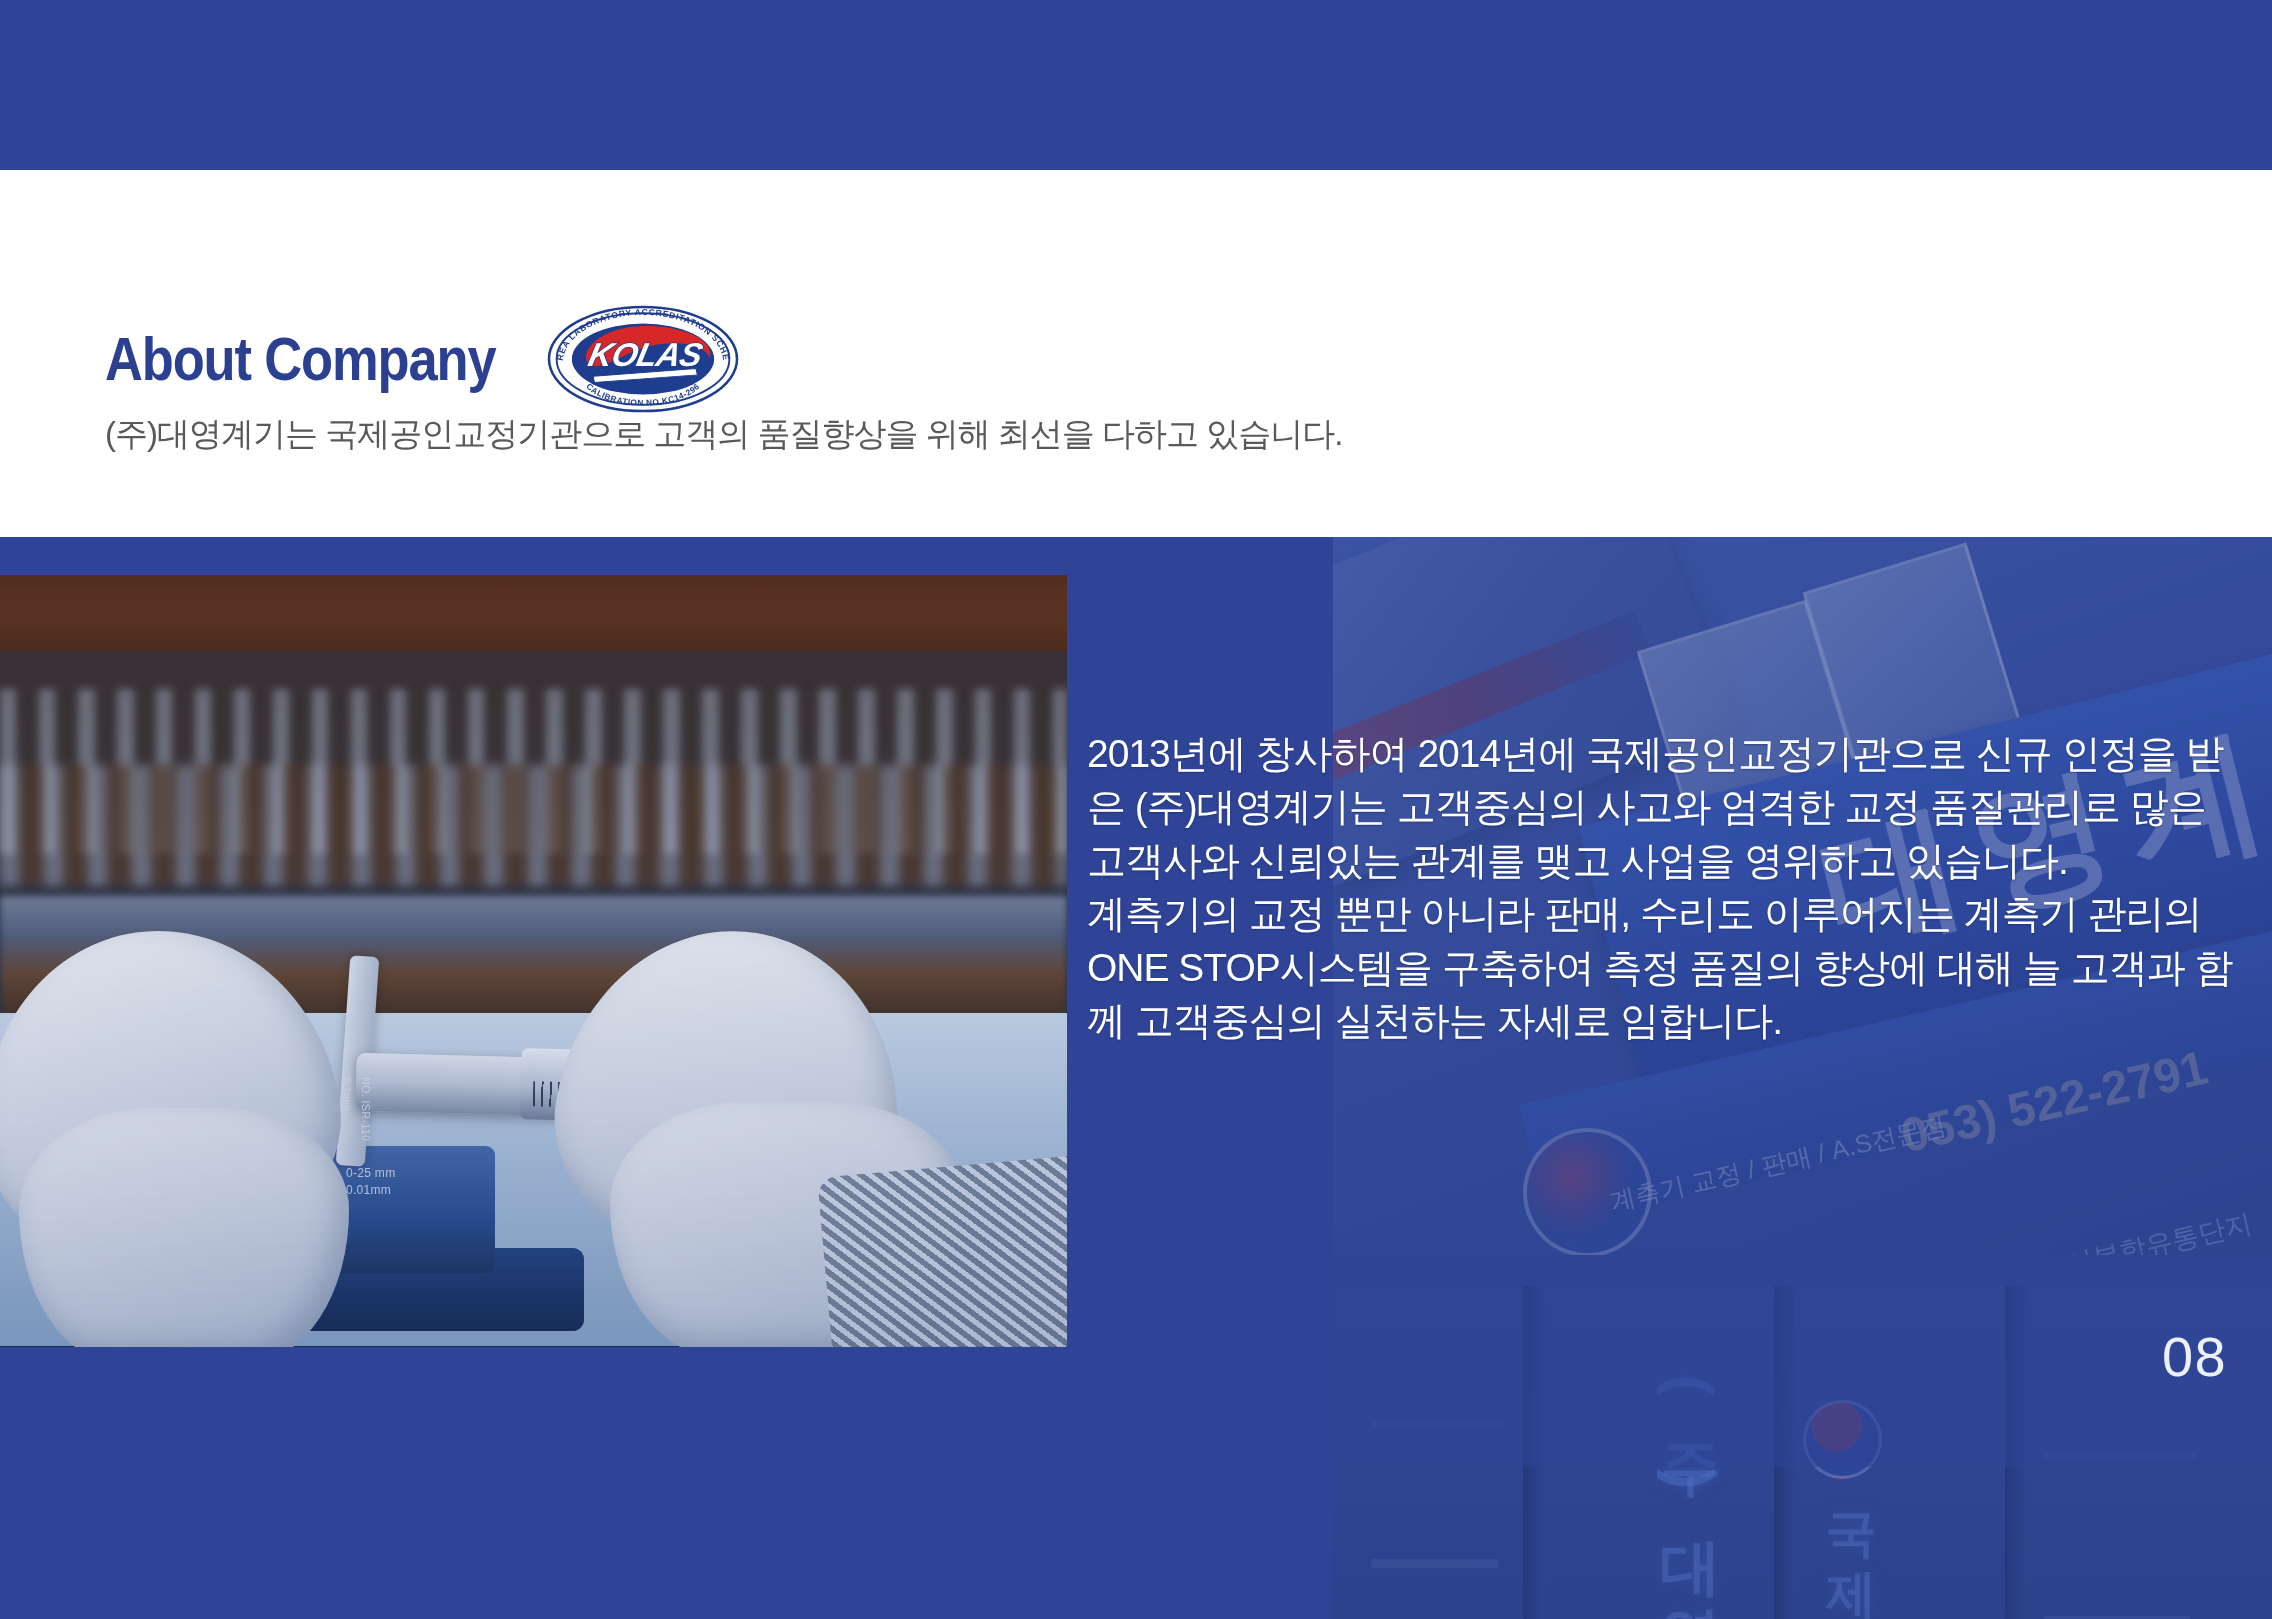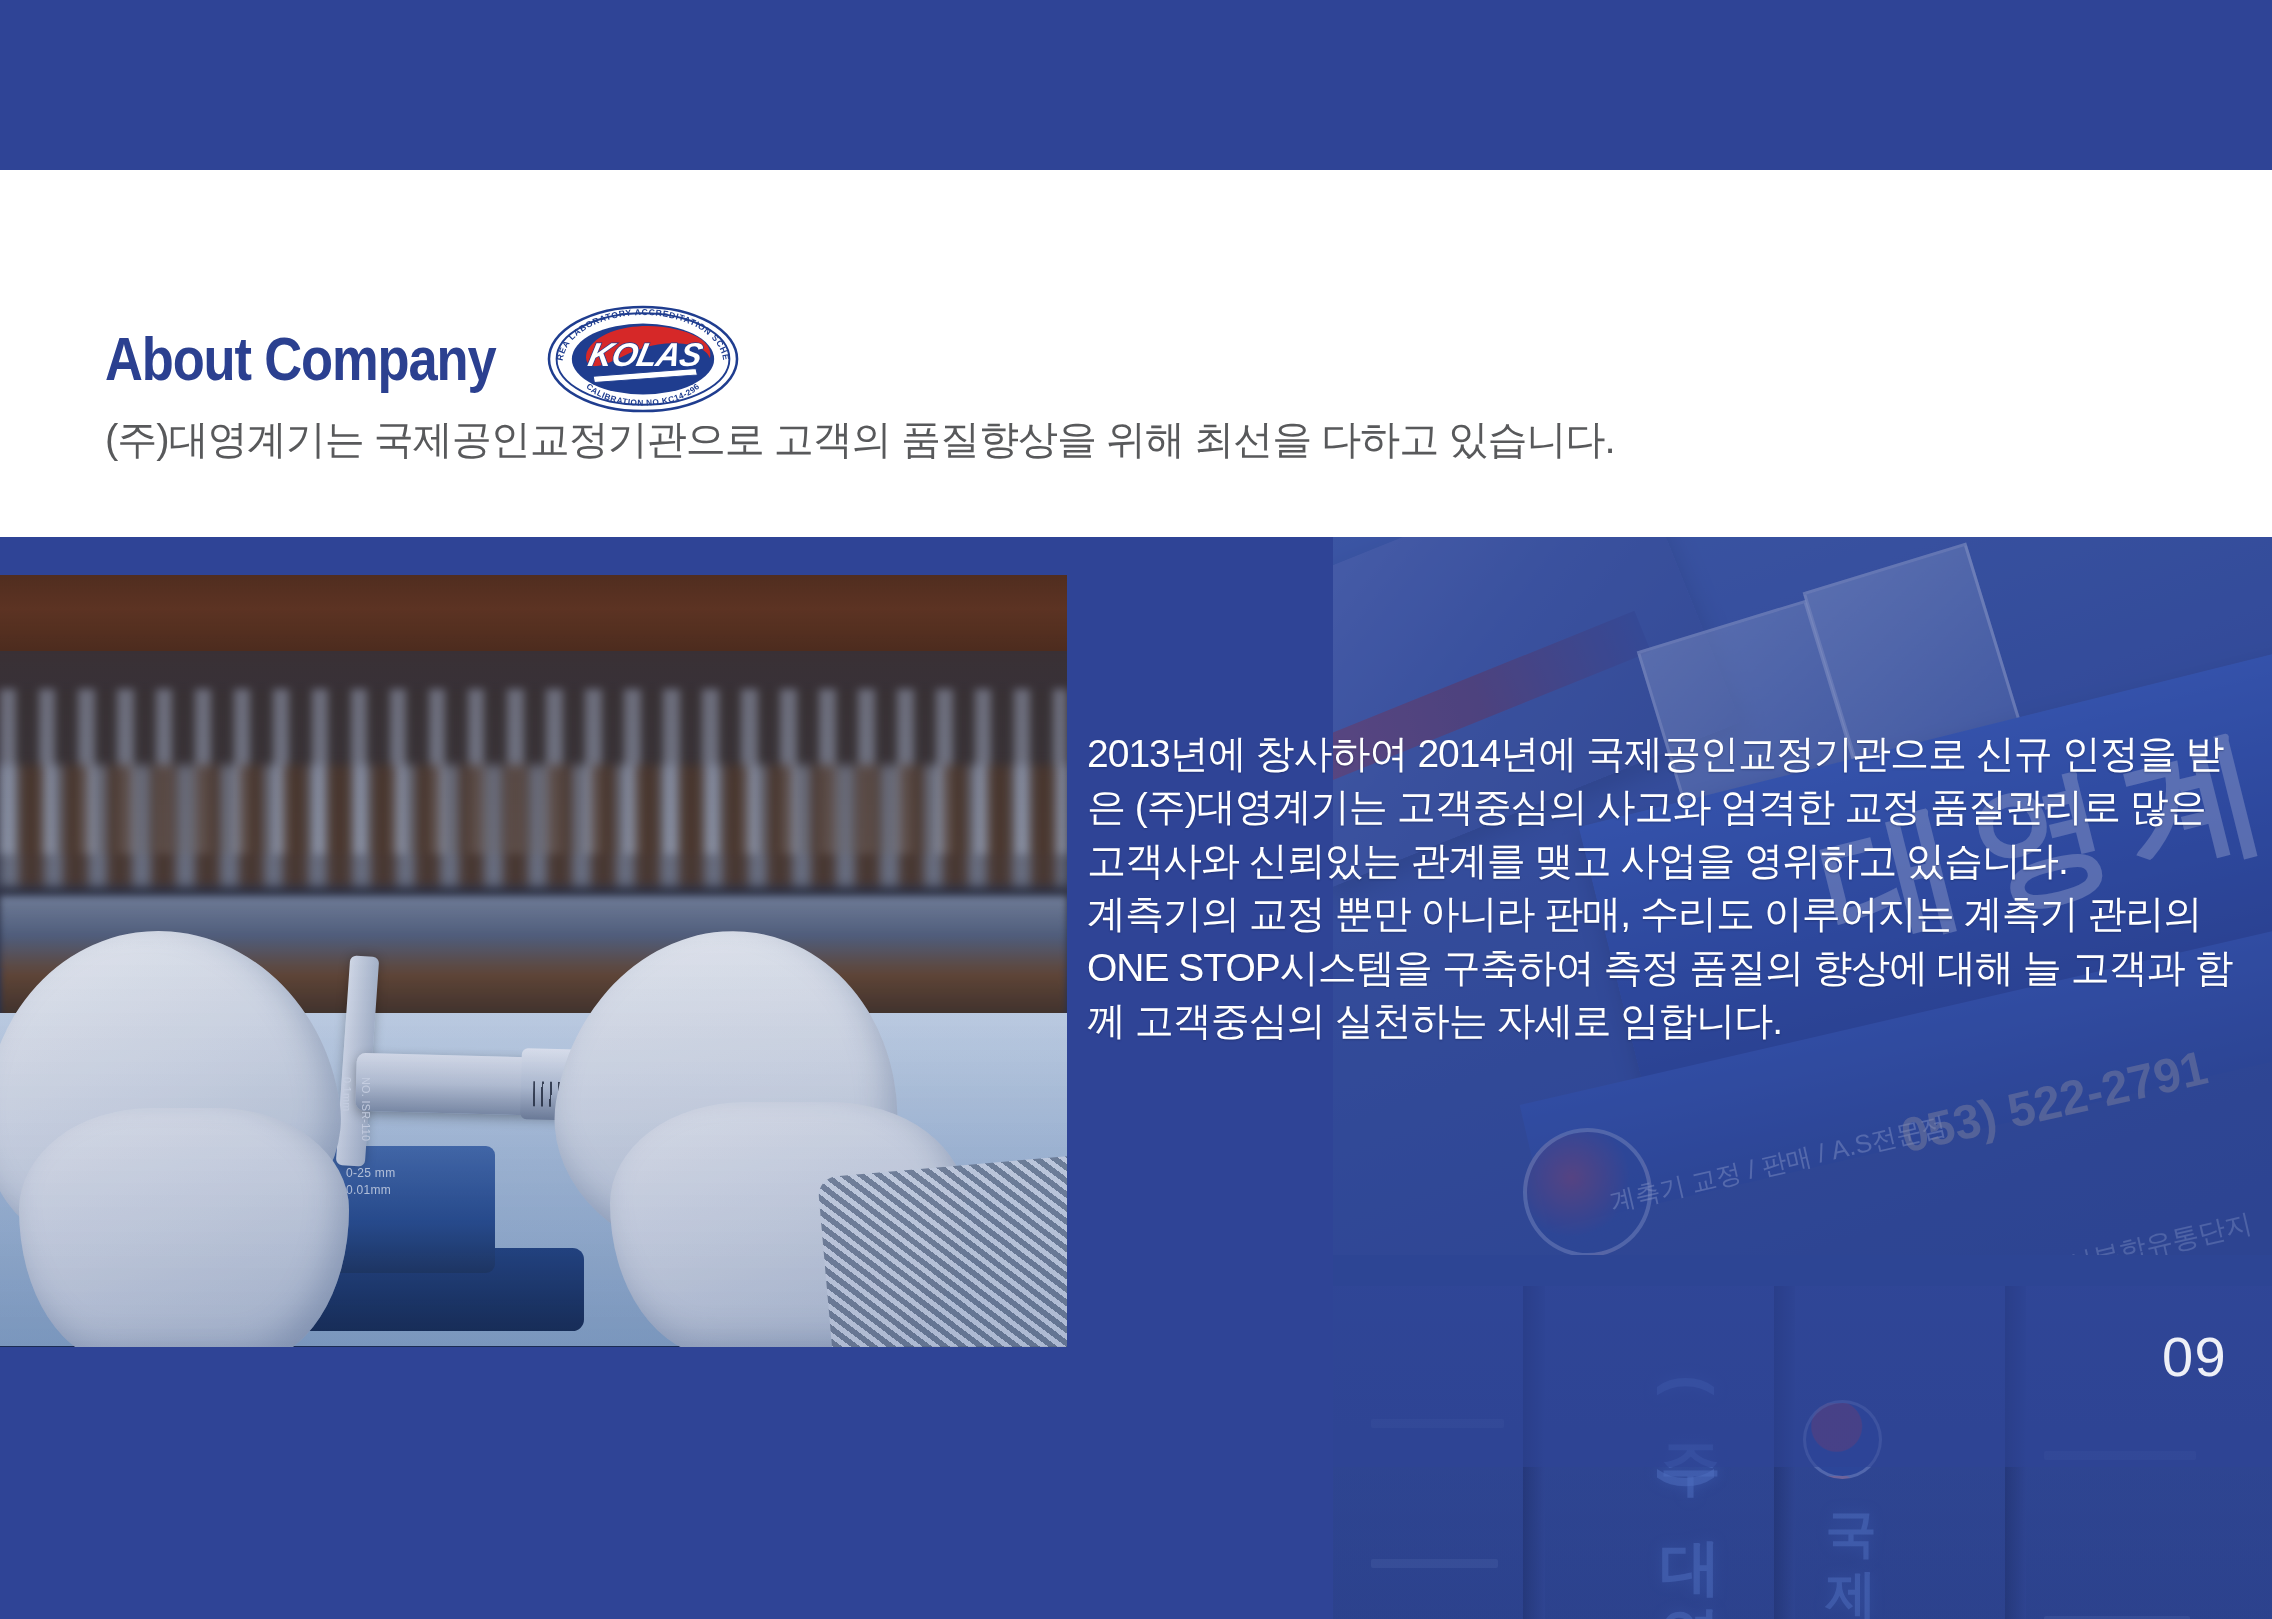--- a/index.html
+++ b/index.html
@@ -65,21 +65,21 @@
     width: 194px;
     height: 108px;
     flex: 0 0 auto;
     margin-left: -27px;
   }
   .kolas svg { display: block; width: 194px; height: 108px; }
 
   .subtitle {
     position: absolute;
     left: 105px; top: 242px;
-    font-size: 40px;
+    font-size: 33px;
     color: #58595B;
     letter-spacing: -1px;
     white-space: nowrap;
     font-family: "Liberation Sans", sans-serif;
   }
 
   
   .stage {
     position: absolute;
     left: 0; top: 537px;
@@ -500,17 +500,17 @@
       <div class="photo-right2-tint"></div>
     </div>
 
     <div class="right-veil"></div>
 
     <div class="copy">
       <p> 2013년에 창사하여 2014년에 국제공인교정기관으로 신규 인정을 받은 (주)대영계기는 고객중심의 사고와 엄격한 교정 품질관리로 많은 고객사와 신뢰있는 관계를 맺고 사업을 영위하고 있습니다.</p>
       <p> 계측기의 교정 뿐만 아니라 판매, 수리도 이루어지는 계측기 관리의 ONE STOP시스템을 구축하여 측정 품질의 향상에 대해 늘 고객과 함께 고객중심의 실천하는 자세로 임합니다.</p>
     </div>
 
-    <div class="page-num">09</div>
+    <div class="page-num">08</div>
 
   </div>
 </div>
 
 
 </body></html>

